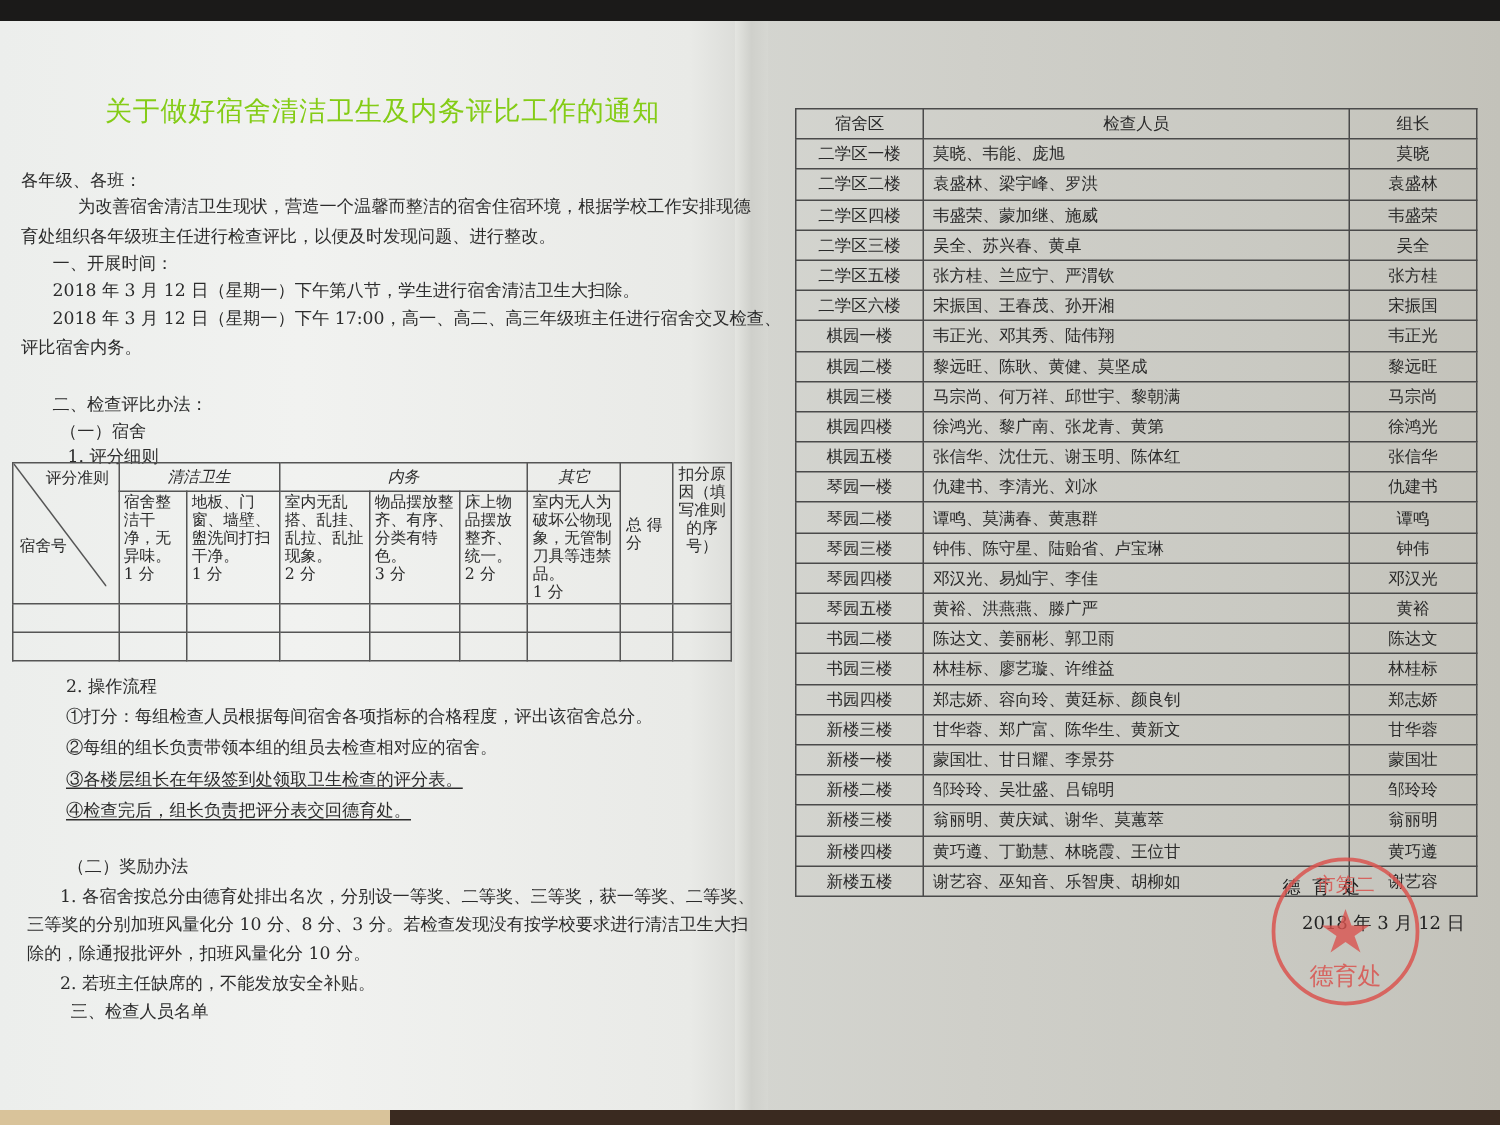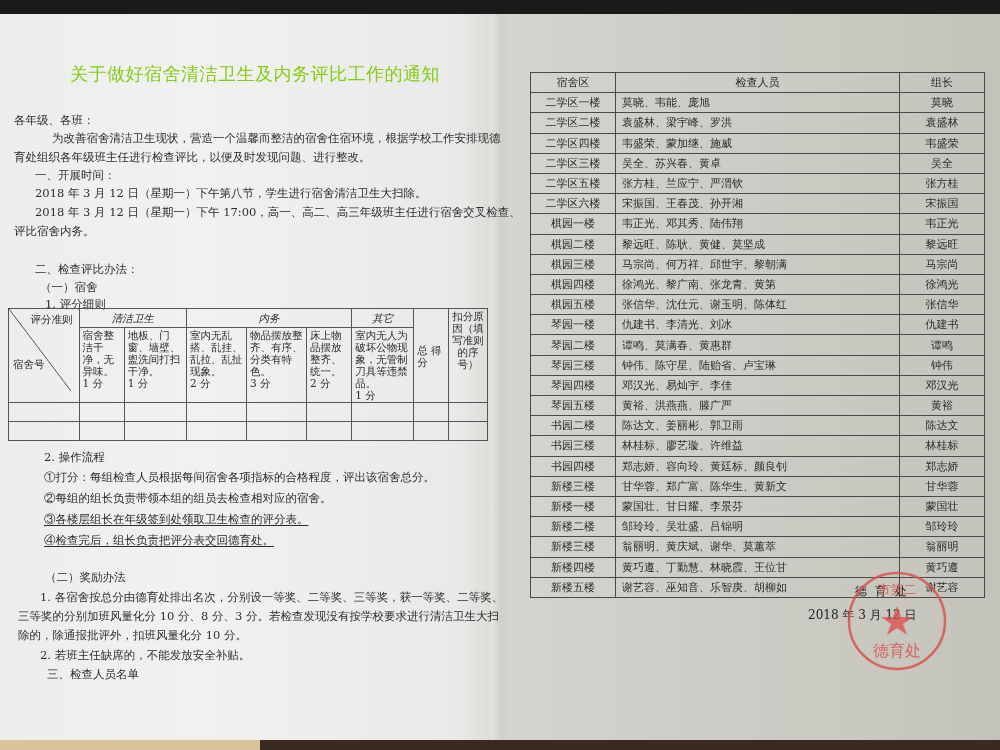--- a/index.html
+++ b/index.html
@@ -249,20 +249,20 @@
       </tr>
       <tr>
         <td class="c1">新楼五楼</td>
         <td class="c2">谢艺容、巫知音、乐智庚、胡柳如</td>
         <td class="c3">谢艺容</td>
       </tr>
     </tbody>
 </table>
 
 <div class="sig" style="left:855px;top:583px;letter-spacing:2px;">德 育 处</div>
-<div class="sig" style="left:808px;top:607px;">2018 年 3 月 12 日</div>
+<div class="sig" style="left:868px;top:607px;">2018 年 3 月 12 日</div>
 
 <svg class="stamp" viewBox="0 0 102 102">
   <circle cx="51" cy="51" r="48" fill="none" stroke="#d9534f" stroke-width="2.5" opacity="0.85"></circle>
   <polygon points="51,36 55,47 67,47 57,54 61,65 51,58 41,65 45,54 35,47 47,47" fill="#d9534f" opacity="0.8"></polygon>
   <text x="51" y="24" text-anchor="middle" font-size="13" fill="#d9534f" opacity="0.85" font-family="DejaVu Sans, sans-serif">市第二</text>
   <text x="51" y="86" text-anchor="middle" font-size="16" fill="#d9534f" opacity="0.85" font-family="DejaVu Sans, sans-serif">德育处</text>
 </svg>
 
 </body></html>

